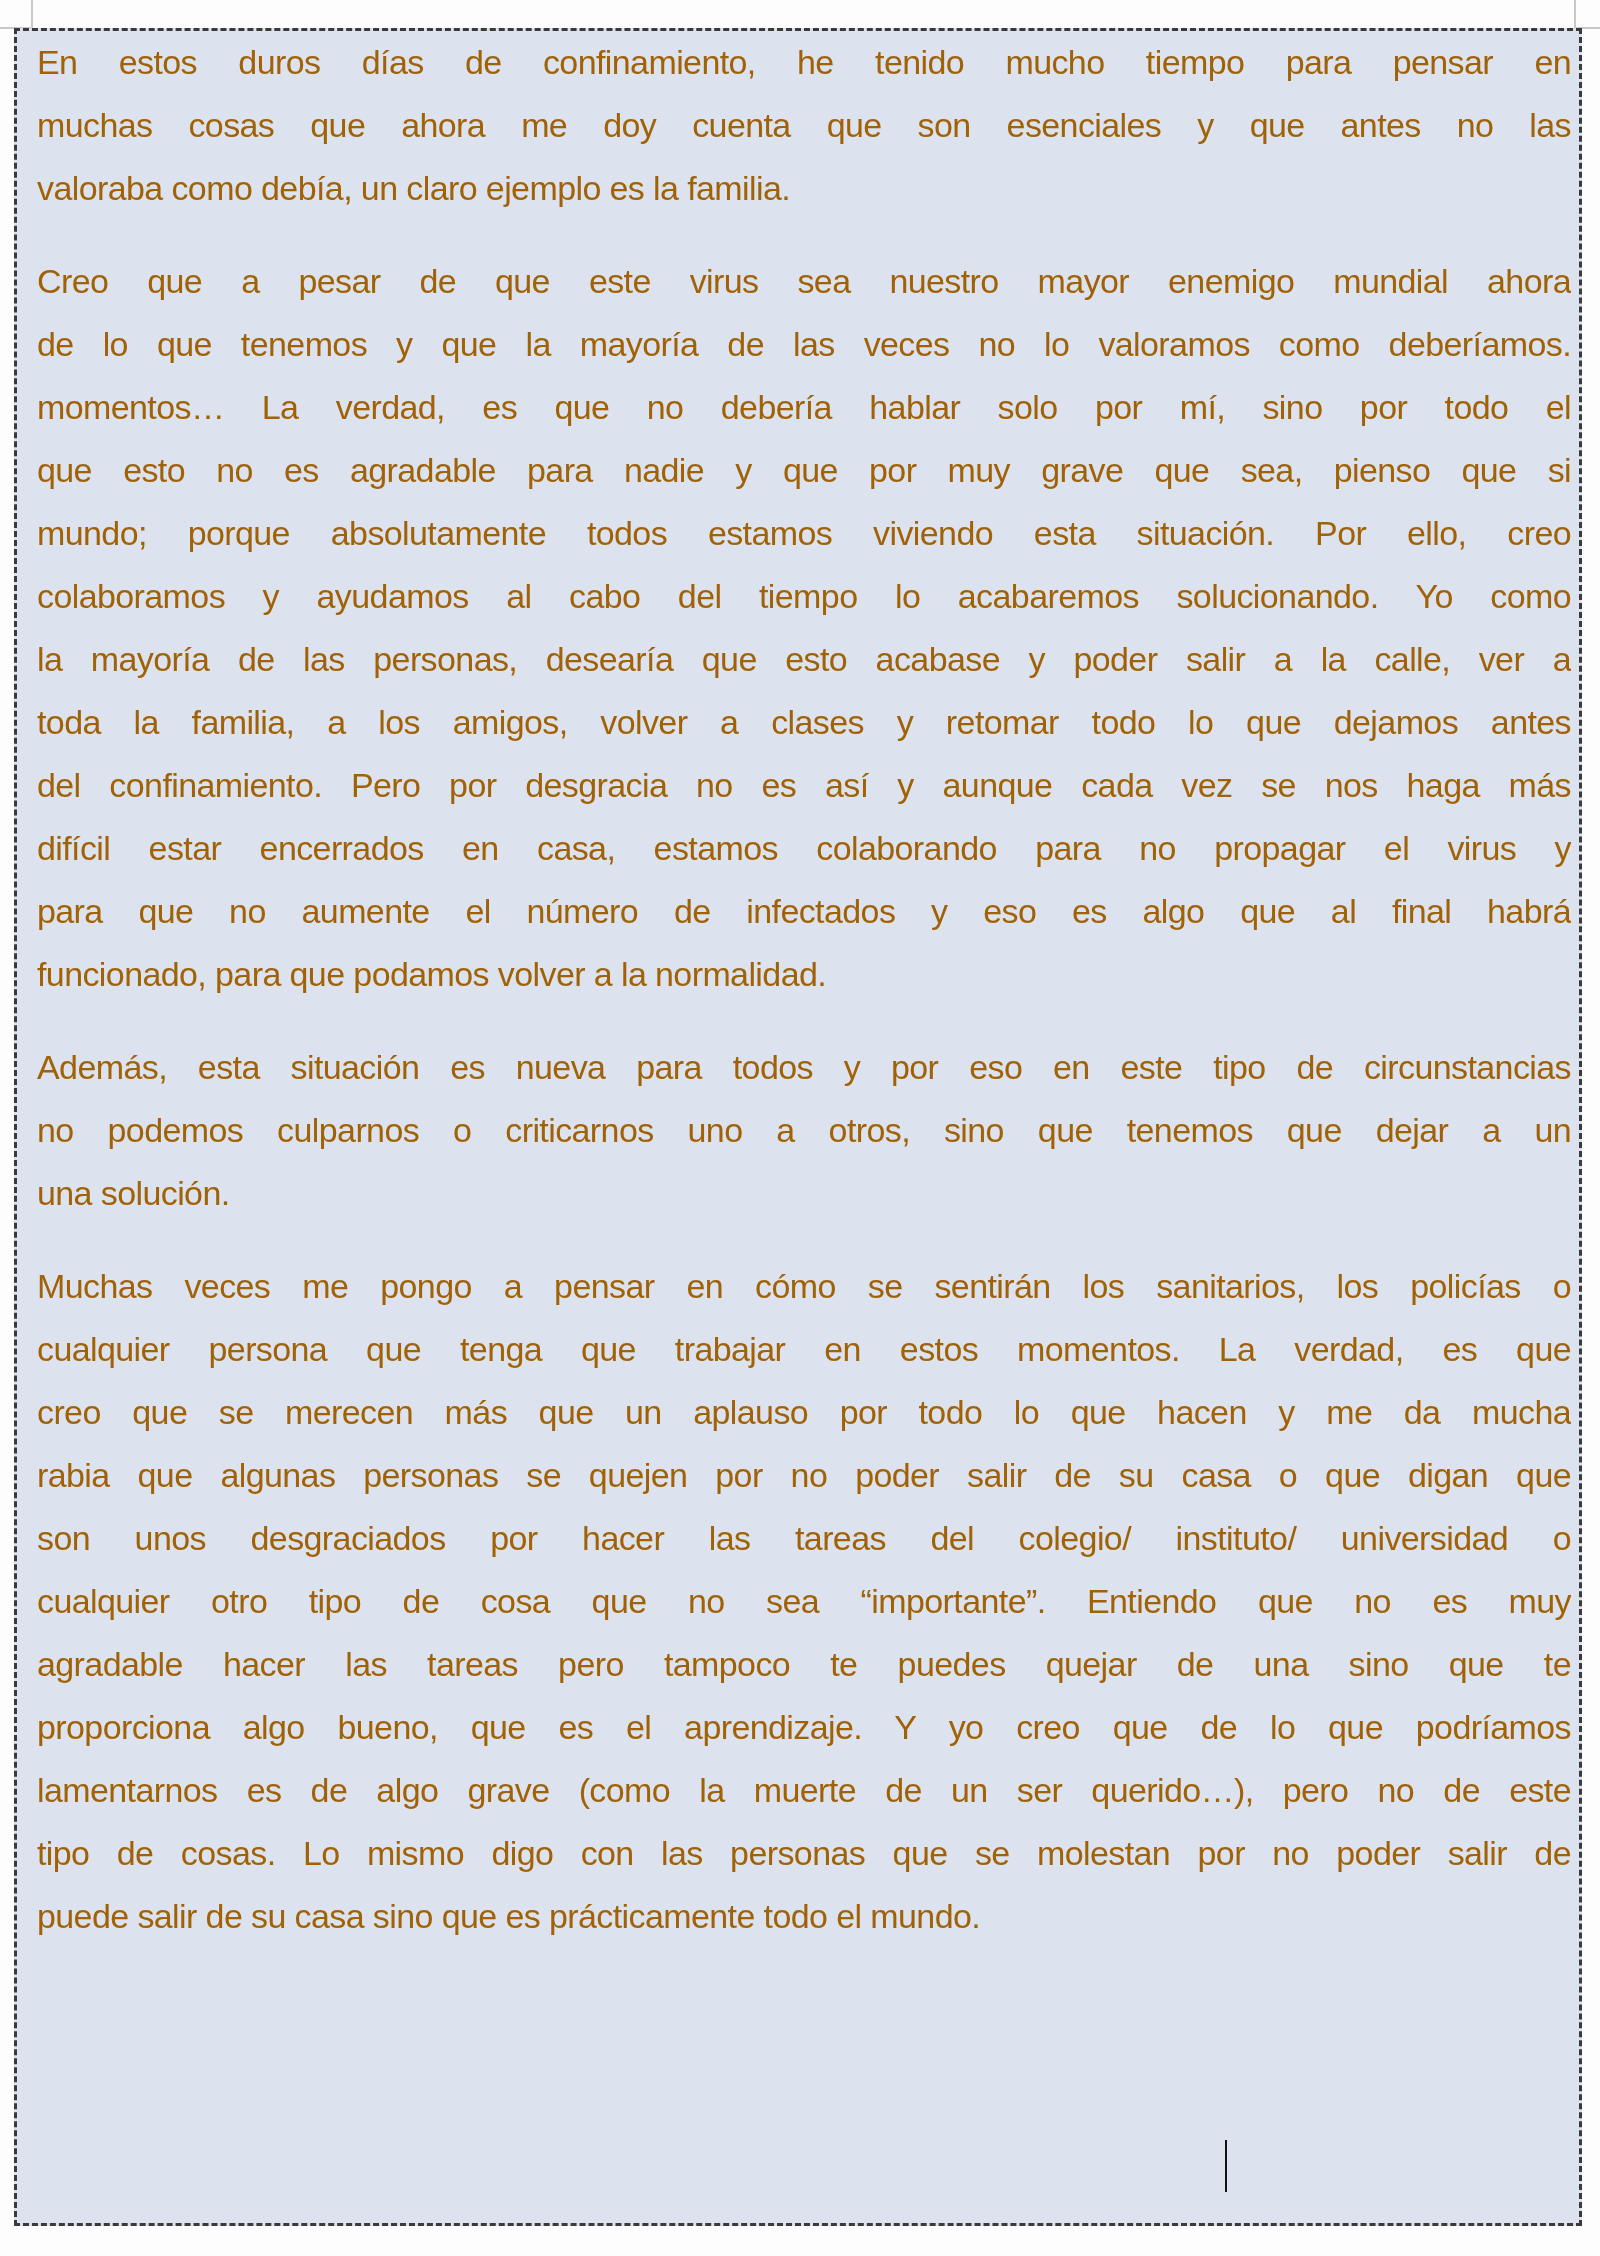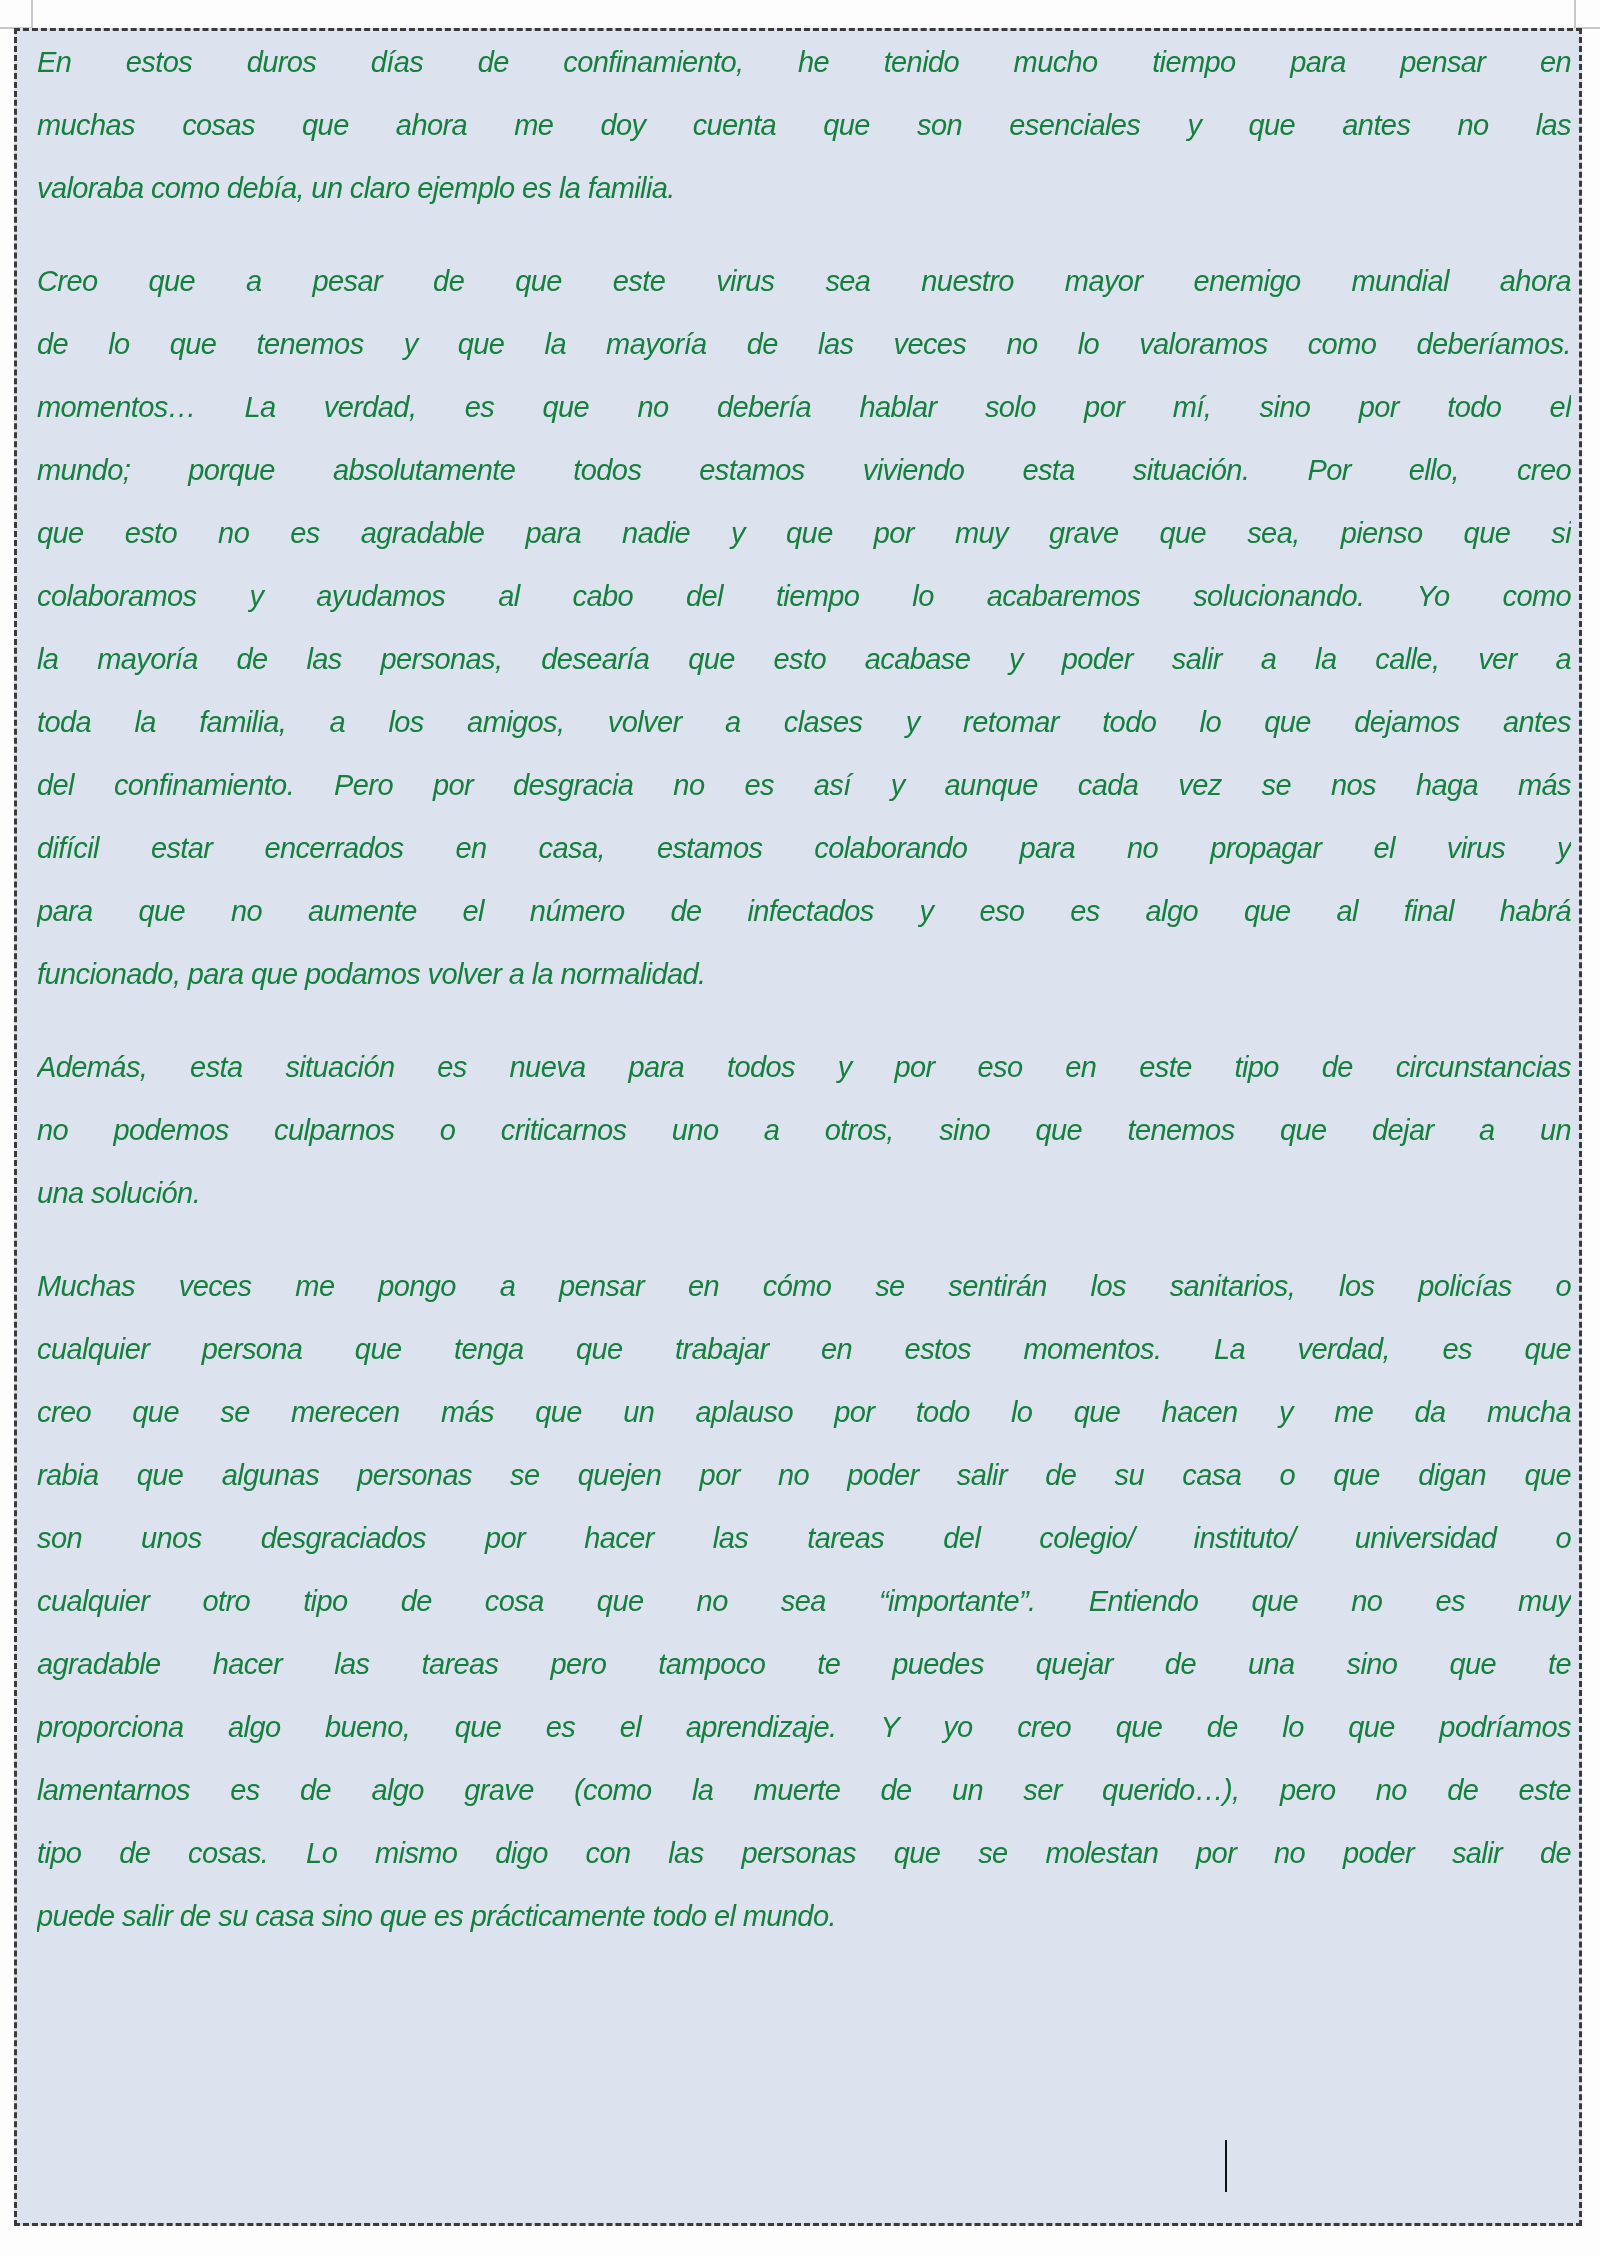--- a/index.html
+++ b/index.html
@@ -50,24 +50,23 @@
     inset: -3px;
     border: 3px dotted #3a3a3a;
     opacity: 0.0;
     pointer-events: none;
   }
   .content {
     position: absolute;
     left: 20px;
     top: 0;
     width: 1534px;
-    color: #15803d;
-    font-size: 29px;
+    color: #a16207;
+    font-size: 34px;
     letter-spacing: -0.6px;
-    font-style: italic;
   }
   .para { margin: 0; }
   .para + .para { margin-top: 30px; }
   .line {
     display: block;
     height: 63px;
     line-height: 63px;
     white-space: nowrap;
     text-align: justify;
     text-align-last: justify;
@@ -100,22 +99,22 @@
     <p class="para" style="padding-top:0px;">
       <span class="line">En estos duros días de confinamiento, he tenido mucho tiempo para pensar en</span>
       <span class="line">muchas cosas que ahora me doy cuenta que son esenciales y que antes no las</span>
       <span class="line last">valoraba como debía, un claro ejemplo es la familia.</span>
     </p>
 
     <p class="para">
       <span class="line">Creo que a pesar de que este virus sea nuestro mayor enemigo mundial ahora</span>
       <span class="line">de lo que tenemos y que la mayoría de las veces no lo valoramos como deberíamos.</span>
       <span class="line">momentos… La verdad, es que  no debería hablar solo por mí, sino por todo el</span>
+      <span class="line">que esto no es agradable para nadie y que por muy grave que sea, pienso que si</span>
       <span class="line">mundo; porque absolutamente todos estamos viviendo esta situación. Por ello, creo</span>
-      <span class="line">que esto no es agradable para nadie y que por muy grave que sea, pienso que si</span>
       <span class="line">colaboramos y ayudamos al cabo del tiempo lo acabaremos solucionando. Yo como</span>
       <span class="line">la mayoría de las personas, desearía que esto acabase y poder salir a la calle, ver a</span>
       <span class="line">toda la familia, a los amigos, volver a clases y retomar todo lo que dejamos antes</span>
       <span class="line">del confinamiento. Pero por desgracia no es así y aunque cada vez se nos haga más</span>
       <span class="line">difícil estar encerrados en casa, estamos colaborando para no propagar el virus y</span>
       <span class="line">para que no aumente el número de infectados y eso es algo que al final habrá</span>
       <span class="line last">funcionado, para que podamos volver a la normalidad.</span>
     </p>
 
     <p class="para">

